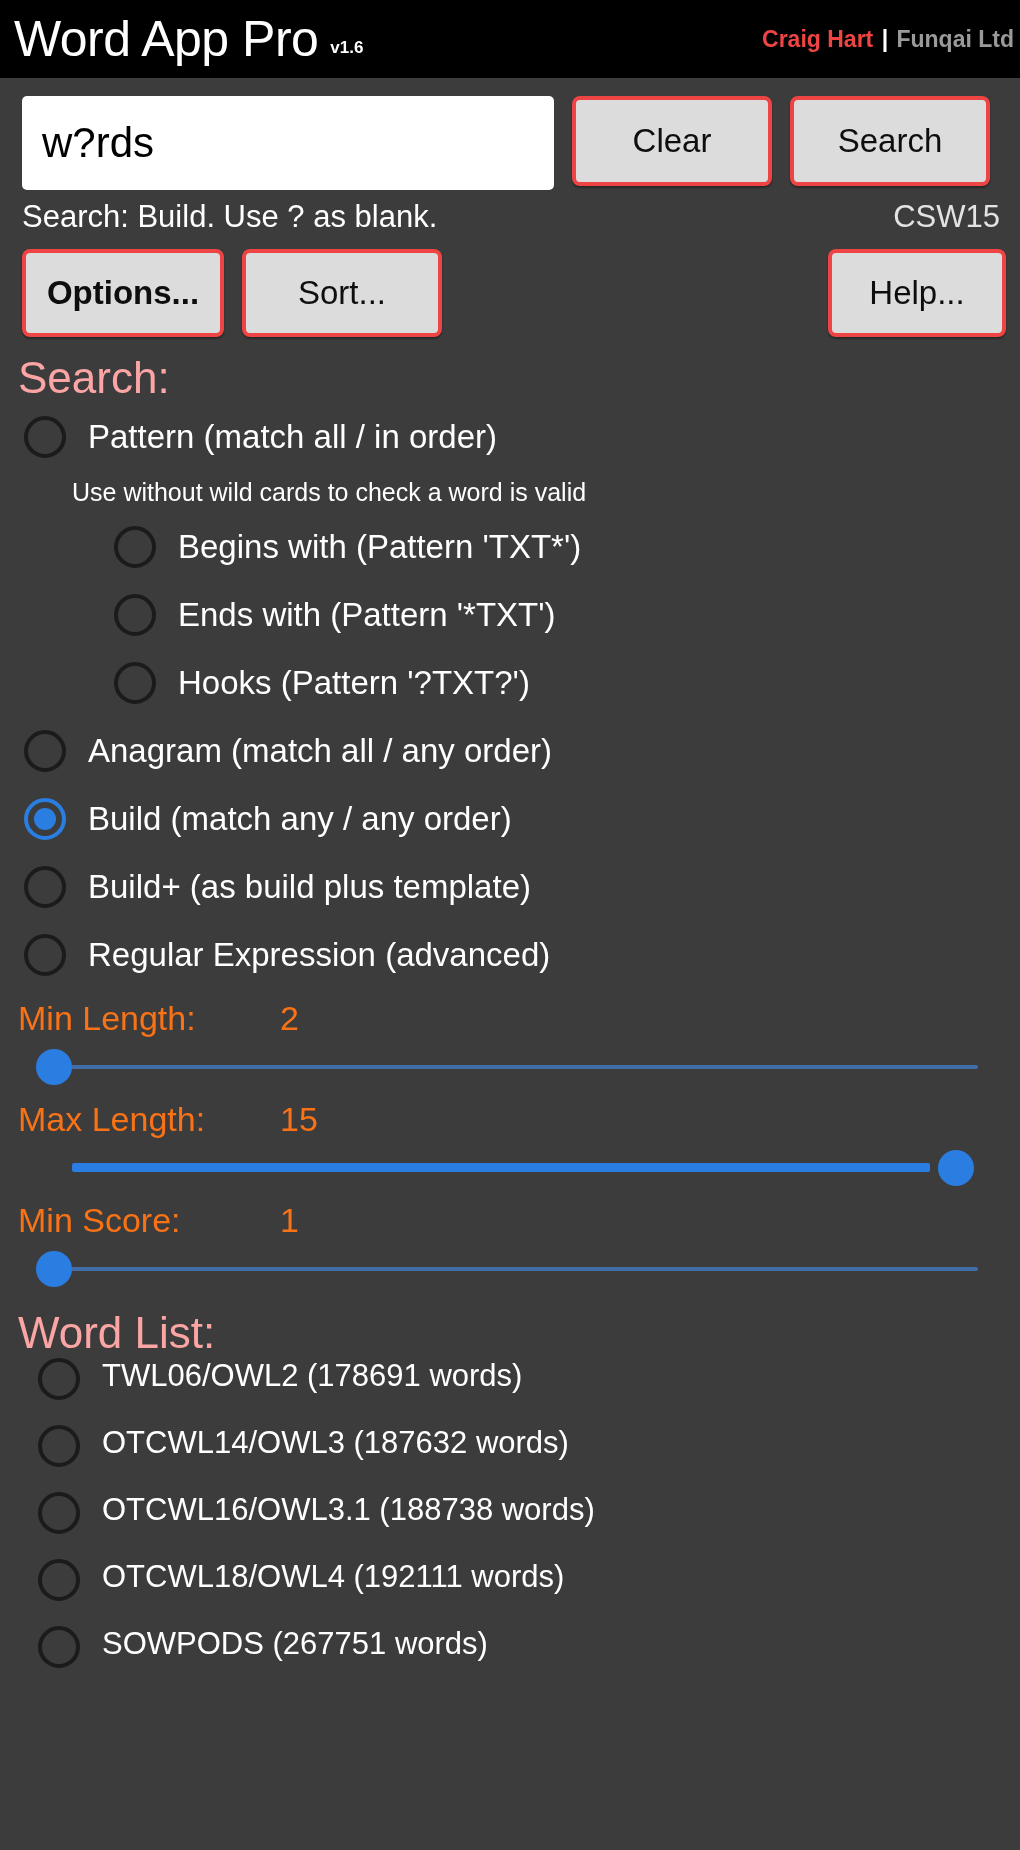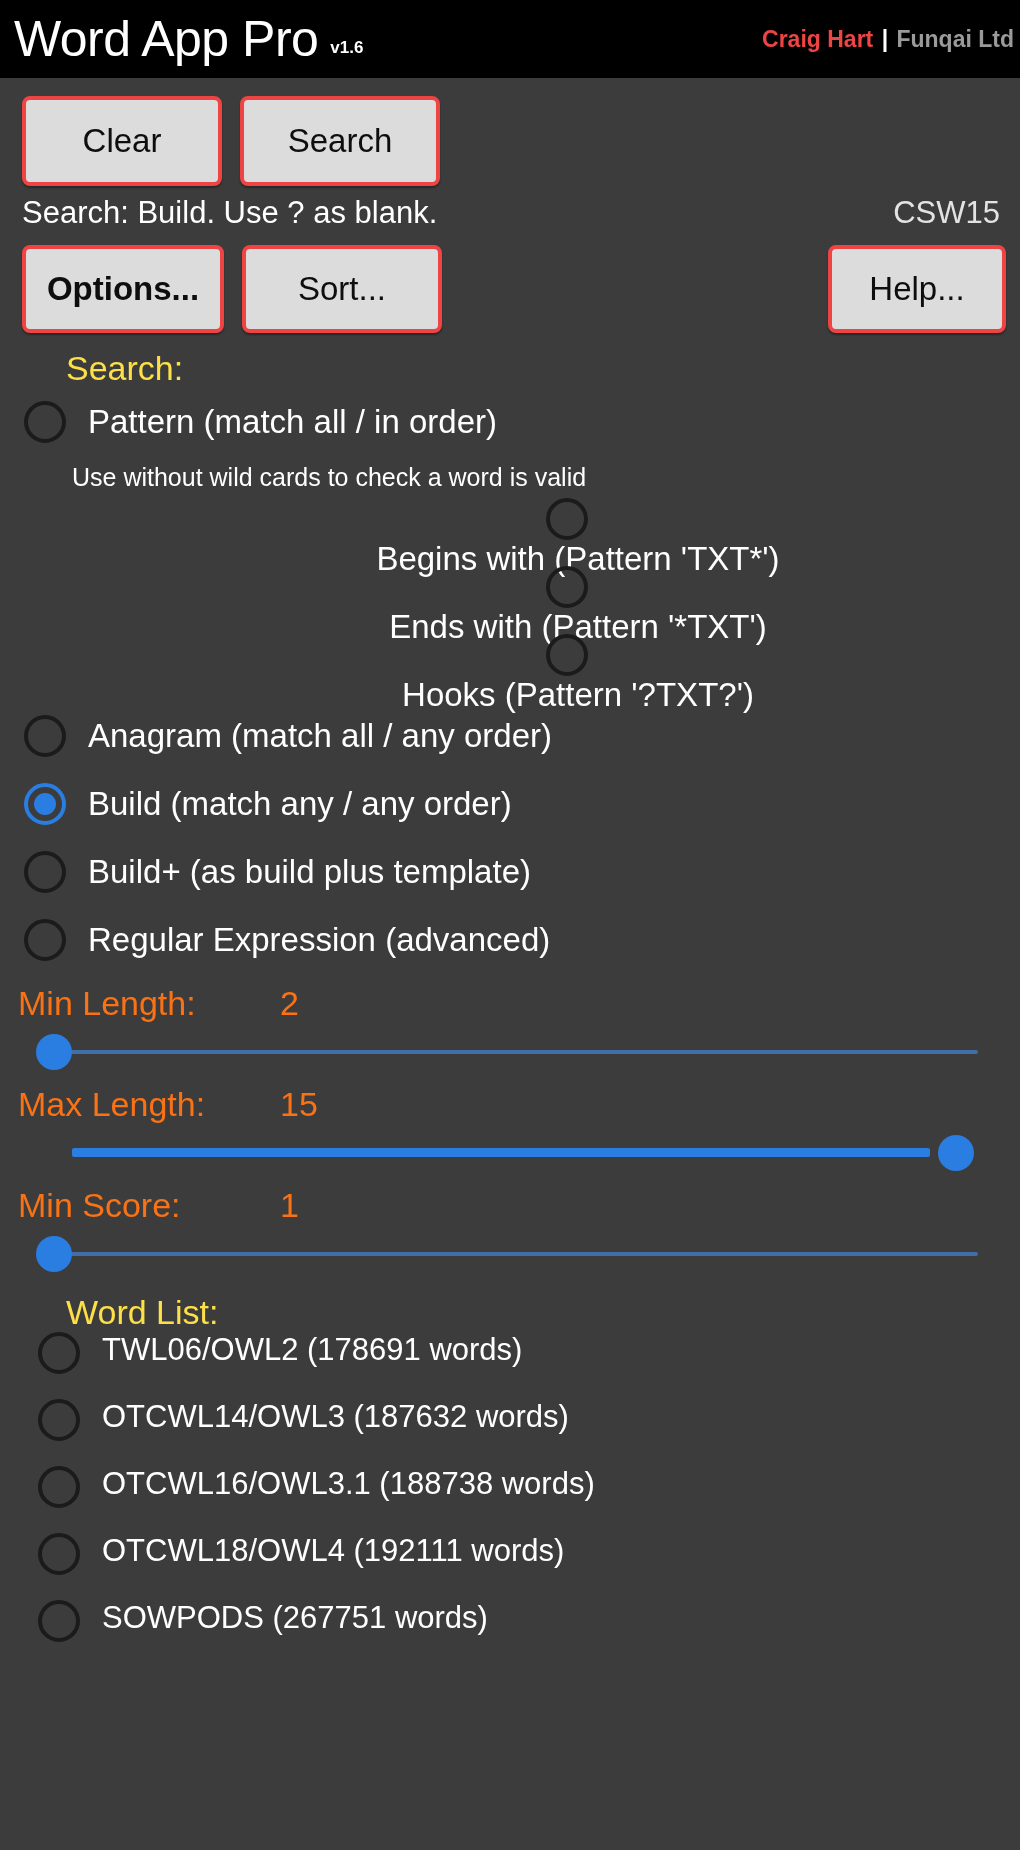--- a/index.html
+++ b/index.html
@@ -108,35 +108,34 @@
   .btn-options { width: 202px; height: 88px; font-weight: 700; }
   .btn-sort { width: 200px; height: 88px; }
   .btn-help {
     width: 178px; height: 88px;
     position: absolute;
     right: 14px;
   }
 
   
   .section-label {
-    color: #fde047;
-    font-size: 34px;
+    color: #fca5a5;
+    font-size: 44px;
     padding: 16px 0 0 18px;
-    margin-left: 48px;
   }
 
   
   .radio-row {
     display: flex;
     align-items: center;
     padding-left: 24px;
     height: 68px;
     cursor: pointer;
   }
-  .radio-row.indent { padding-left: 114px; flex-direction: column; }
+  .radio-row.indent { padding-left: 114px; }
   .radio {
     width: 42px;
     height: 42px;
     border-radius: 50%;
     border: 4px solid #1b1b1b;
     background: transparent;
     flex: 0 0 auto;
     position: relative;
   }
   .radio.checked {
@@ -237,20 +236,21 @@
     <span class="app-title">Word App Pro</span>
     <span class="app-version">v1.6</span>
     <span class="credits">
       <span class="author">Craig Hart</span>
       <span class="sep">|</span>
       <span class="company">Funqai Ltd</span>
     </span>
   </div>
 
   <div class="search-row">
+    <input class="search-input" type="text" value="w?rds" style="">
     <button class="btn btn-clear">Clear</button>
     <button class="btn btn-search">Search</button>
   </div>
 
   <div class="status-row">
     <span class="status-left">Search: Build. Use ? as blank.</span>
     <span class="status-right">CSW15</span>
   </div>
 
   <div class="tools-row">

